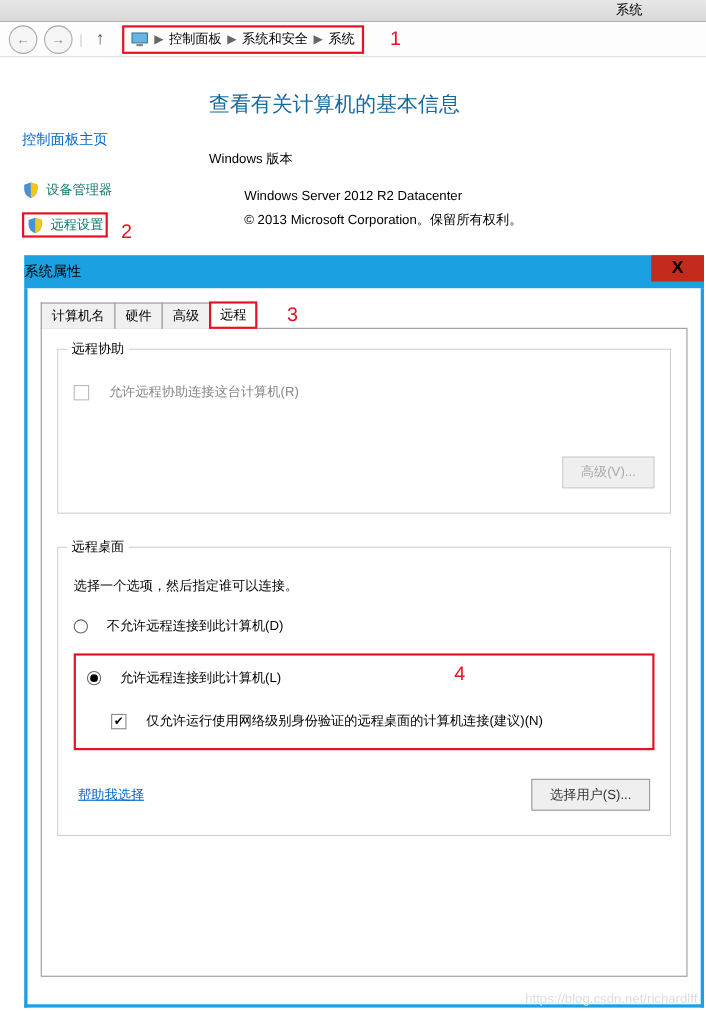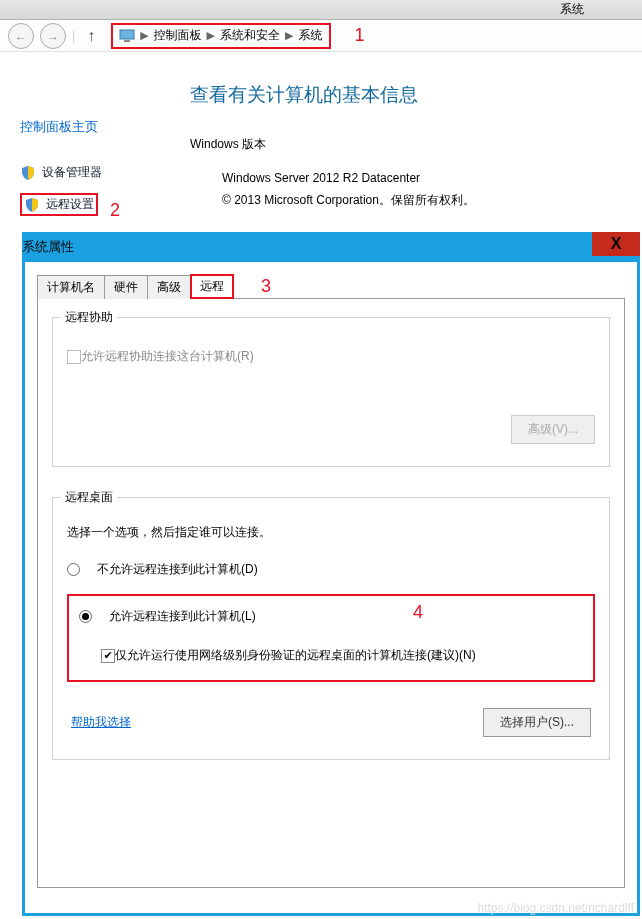--- a/index.html
+++ b/index.html
@@ -16,21 +16,21 @@
     .breadcrumb-box .bc-icon { width: 16px; height: 14px; display: inline-block; }
     .breadcrumb-box .bc-icon svg { display: block; }
     .breadcrumb-box .sep { margin: 0 5px; color: #666; font-size: 11px; }
     .anno-1 { color: #e81123; font-size: 18px; margin-left: 18px; }
     
     .main-area { display: flex; padding-top: 30px; }
     .sidebar { width: 180px; padding-left: 20px; }
     .sidebar-title { color: #0066cc; font-size: 13px; margin-bottom: 28px; margin-top: 36px; }
     .sidebar-item { display: flex; align-items: center; gap: 6px; margin-bottom: 12px; }
     .sidebar-item .shield { width: 16px; height: 16px; flex-shrink: 0; }
-    .sidebar-item .link { color: #0f172a; font-size: 12px; }
+    .sidebar-item .link { color: #0f766e; font-size: 12px; }
     .sidebar-item.boxed { border: 2px solid #e81123; padding: 1px 2px; display: inline-flex; }
     .anno-2 { color: #e81123; font-size: 18px; margin-left: 12px; }
     
     .content { flex: 1; padding-left: 10px; }
     .content-title { color: #156a9e; font-size: 19px; margin-bottom: 28px; }
     .section-label { font-size: 12px; margin-bottom: 15px; }
     .version-info { padding-left: 32px; font-size: 12px; line-height: 1.8; }
     
     .dialog-wrap { position: absolute; left: 22px; top: 232px; width: 618px; }
     .dialog-titlebar { height: 30px; background: #1ba1e2; display: flex; align-items: center; justify-content: flex-start; position: relative; }
@@ -42,21 +42,21 @@
     .tab { border: 1px solid #999; border-bottom: none; padding: 3px 9px; font-size: 12px; background: #f0f0f0; margin-right: -1px; position: relative; }
     .tab.active { background: #fff; z-index: 2; }
     .tab.boxed { border: 2px solid #e81123; padding: 2px 8px; }
     .anno-3 { color: #e81123; font-size: 18px; margin-left: 28px; align-self: center; }
     
     .tab-content { border: 1px solid #999; padding: 18px 14px; margin-top: -1px; min-height: 590px; background: #fff; }
     
     .group { border: 1px solid #d0d0d0; padding: 18px 14px 22px 14px; margin-bottom: 30px; position: relative; }
     .group-title { position: absolute; top: -9px; left: 8px; background: #fff; padding: 0 4px; font-size: 12px; }
     
-    .checkbox-row { display: flex; align-items: center; gap: 0; margin-top: 12px; }
+    .checkbox-row { display: flex; align-items: center; gap: 18px; margin-top: 12px; }
     .checkbox { width: 14px; height: 14px; border: 1px solid #888; display: flex; align-items: center; justify-content: center; font-size: 11px; flex-shrink: 0; }
     .checkbox.checked::after { content: "✔"; color: #000; font-size: 11px; }
     .checkbox.disabled { border-color: #bbb; }
     
     .radio-row { display: flex; align-items: center; gap: 17px; margin-bottom: 16px; }
     .radio { width: 13px; height: 13px; border: 1px solid #666; border-radius: 50%; display: flex; align-items: center; justify-content: center; flex-shrink: 0; }
     .radio.selected::after { content: ""; width: 7px; height: 7px; background: #000; border-radius: 50%; }
     
     .win-button { border: 1px solid #999; background: #efefef; padding: 5px 16px; font-size: 12px; color: #333; }
     .win-button.disabled { color: #aaa; border-color: #ccc; }

